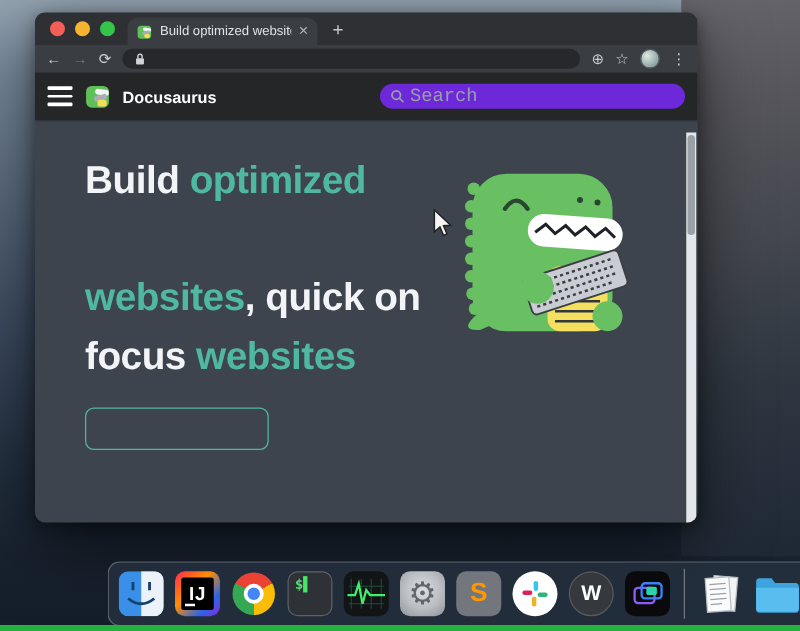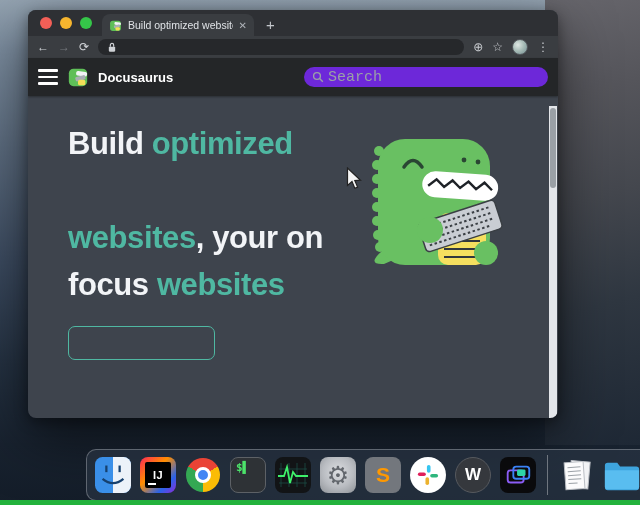--- a/index.html
+++ b/index.html
@@ -87,21 +87,21 @@
   .ic-prefs span { font-size:25px; color:#63676d; line-height:1; }
   .ic-subl { background:#73777d; display:flex; align-items:center; justify-content:center; }
   .ic-subl span { color:#ff9800; font-weight:bold; font-size:21px; }
   .ic-circle { width:36px; height:36px; border-radius:50%; display:flex; align-items:center; justify-content:center; }
   .ic-slack { background:#fff; }
   .ic-work { background:#35383d; border:1px solid #56595e; }
   .ic-work span { color:#fff; font-weight:bold; font-size:17px; }
   .ic-ij { background:linear-gradient(135deg,#fe2857 0%,#ff8e00 40%,#2a63e8 75%,#8f2bd8 100%); }
   .ic-ij .inner { position:absolute; inset:5px; background:#000; border-radius:2px;
     display:flex; align-items:center; justify-content:center; }
-  .ic-ij .inner b { color:#fff; font-size:11px; letter-spacing:0.5px; }
+  .ic-ij .inner b { color:#fff; font-size:15px; letter-spacing:0.5px; }
   .ic-ij .bar { position:absolute; left:8px; bottom:8px; width:8px; height:2px; background:#fff; }
   .ic-screens { background:#0a0a0c; display:flex; align-items:center; justify-content:center; }
 
   .bottombar { position:absolute; left:0; top:500px; width:640px; height:5px; background:#23b23c; z-index:40; }
 </style>
 </head>
 <body>
 
 <div class="screen">
   <div class="wall"></div>
@@ -162,21 +162,21 @@
           <svg width="12" height="12" viewBox="0 0 12 12">
             <circle cx="5" cy="5" r="3.4" stroke="#9aa0a7" stroke-width="1.4" fill="none"></circle>
             <line x1="7.6" y1="7.6" x2="10.8" y2="10.8" stroke="#9aa0a7" stroke-width="1.4"></line>
           </svg>
           <input class="search-input" type="text" placeholder="Search" style="">
         </div>
       </div>
 
 
       <div class="hero">
-        <h1 class="hero-title" id="hero-title"><span>Build </span><span class="accent">optimized</span><br><br><span class="accent">websites</span><span>, your on</span><br><span>focus </span><span class="accent">websites</span></h1>
+        <h1 class="hero-title" id="hero-title"><span>Build </span><span class="accent">optimized</span><br><br><span class="accent">websites</span><span>, quick on</span><br><span>focus </span><span class="accent">websites</span></h1>
 
         <svg class="dino" width="142" height="138" viewBox="0 0 142 136">
 
           <g fill="#69c062">
             <circle cx="15" cy="18" r="5"></circle>
               <circle cx="13" cy="32" r="5"></circle>
               <circle cx="13" cy="46" r="5"></circle>
             <circle cx="13" cy="60" r="5"></circle>
               <circle cx="13" cy="74" r="5"></circle>
               <circle cx="13" cy="88" r="5"></circle>

